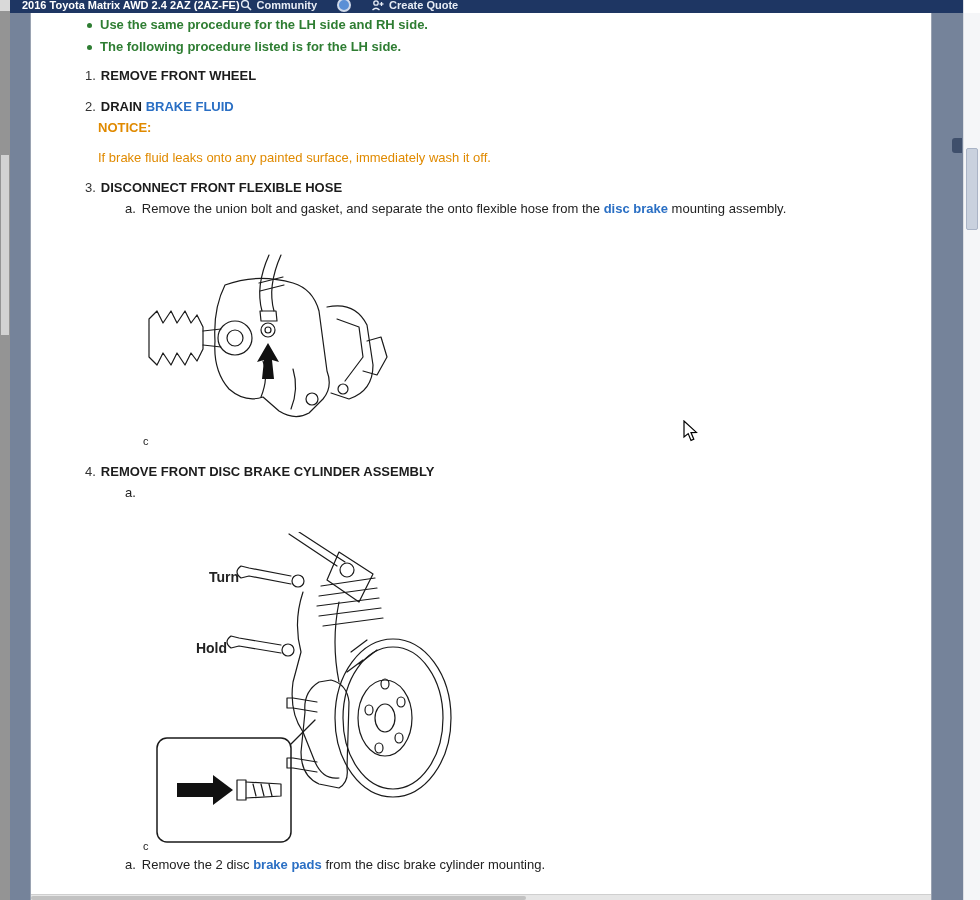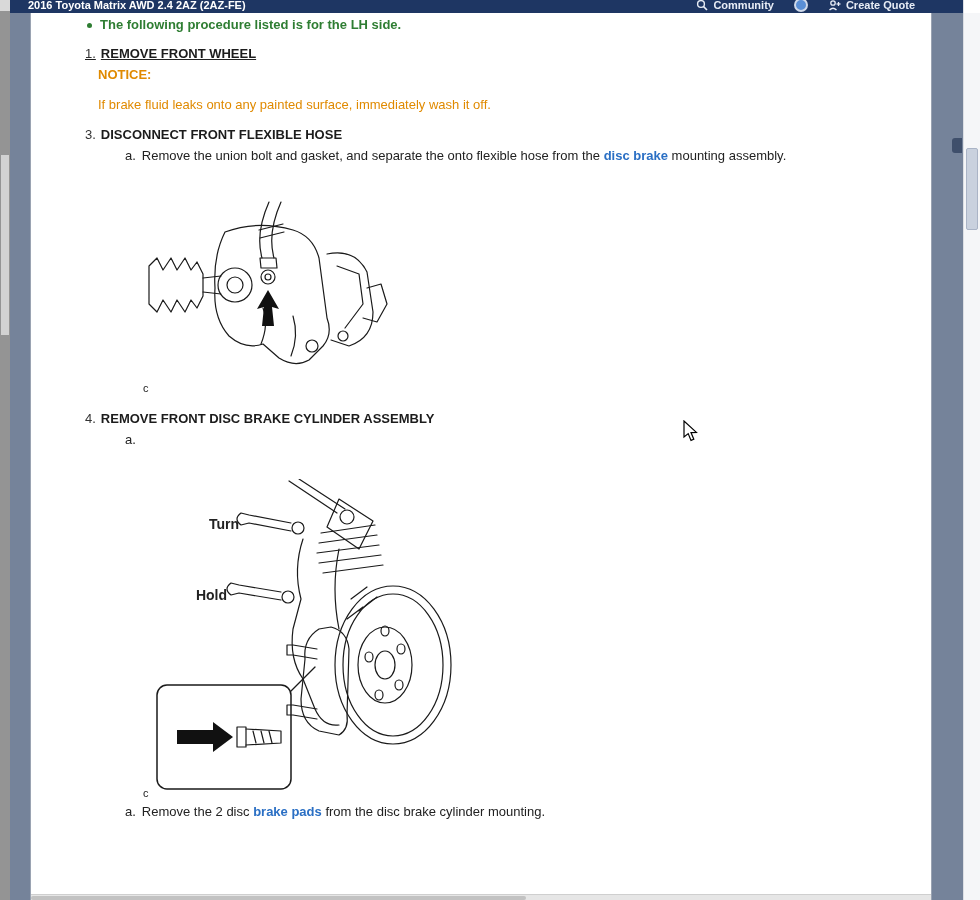--- a/index.html
+++ b/index.html
@@ -20,22 +20,22 @@
   .rsb-corner { position:absolute; top:0; left:0; width:100%; height:13px; background:#ffffff; }
   .rsb-thumb  { position:absolute; top:148px; left:2px; width:12px; height:82px; background:#c9d1de; border:1px solid #aab4c6; border-radius:2px; }
 
   
   .page { position:absolute; left:10px; top:0; width:953px; height:900px; background:var(--page-margin,#75839a); overflow:hidden; }
 
   header {
     position:absolute; top:0; left:0; width:100%; height:13px;
     background:var(--header-bg,#1e3663);
     color:#fff; overflow:hidden;
-    display:flex; justify-content:space-between;
-    padding:0 48px 0 18px;
+    display:flex; justify-content:flex-start;
+    padding:0 48px 0 12px;
   }
   .header-title { font-weight:bold; font-size:11px; line-height:16px; margin-top:-3px; white-space:nowrap; }
   .header-right { display:flex; gap:20px; margin-top:-3px; align-items:flex-start; }
   .hbtn { display:flex; align-items:center; gap:5px; font-size:11px; font-weight:bold; line-height:16px; color:#e8edf6; cursor:pointer; white-space:nowrap; }
   .hicon svg { display:block; }
   .badge { width:14px; height:14px; border-radius:50%; background:#5a8fd6; border:2px solid #cfd9ea; margin-top:1px; }
 
   
   .margin-tab { position:absolute; right:1px; top:138px; width:10px; height:15px; background:#3f4f6b; border-radius:3px 0 0 3px; cursor:pointer; }
 
@@ -48,21 +48,21 @@
     font-size:13px;
   }
 
   .note { display:flex; margin-left:56px; line-height:22px; color:var(--note-green,#2e7d32); font-weight:bold; }
   .note:first-child { margin-top:1px; }
   .note .dot { width:5px; height:5px; border-radius:50%; background:var(--note-green,#2e7d32); margin:9px 8px 0 0; flex:none; }
 
   .step { margin-left:54px; line-height:18px; }
   .step .num   { color:#333; margin-right:5px; }
   .step .label { font-weight:bold; color:#1c1c1c; }
-  .s1 { margin-top:9px;text-decoration:underline; } .s2 { margin-top:13px; } .s3 { margin-top:12px; }
+  .s1 { margin-top:9px; } .s2 { margin-top:13px; } .s3 { margin-top:12px; }
   .s4 { margin-top:15px; } .s5 { margin-top:12px; }
 
   a.doclink { color:var(--link-blue,#2a6fc4); font-weight:bold; text-decoration:none; cursor:pointer; }
   a.sublink { color:var(--link-blue,#2a6fc4); text-decoration:none; cursor:pointer;font-weight:bold; }
 
   .notice-label { margin:3px 0 8px 67px;  line-height:18px; font-weight:bold; color:var(--notice-orange,#e08a00); }
   .notice-text  { margin:12px 8px 0 67px; line-height:18px; font-weight:normal; color:var(--notice-orange,#e08a00); }
 
   .substep { display:flex; margin:3px 0 0 94px; line-height:18px; color:#222; }
   .substep .sub-letter { margin-right:6px; flex:none; }
@@ -115,27 +115,34 @@
         </span>
         <span>Create Quote</span>
       </div>
     </div>
   </header>
 
   <div class="content">
 
     <div class="note">
       <span class="dot"></span>
+      <span>Use the same procedure for the LH side and RH side.</span>
+    </div>
+    <div class="note">
+      <span class="dot"></span>
       <span>The following procedure listed is for the LH side.</span>
     </div>
 
     <div class="step s1">
       <span class="num">1.</span><span class="label">REMOVE FRONT WHEEL</span>
     </div>
 
+    <div class="step s2">
+      <span class="num">2.</span><span class="label"><span>DRAIN </span><a class="doclink">BRAKE FLUID</a></span>
+    </div>
     <div class="notice-label">NOTICE:</div>
     <div class="notice-text">If brake fluid leaks onto any painted surface, immediately wash it off.</div>
 
     <div class="step s3">
       <span class="num">3.</span><span class="label">DISCONNECT FRONT FLEXIBLE HOSE</span>
     </div>
     <div class="substep">
       <span class="sub-letter">a.</span>
       <span class="sub-text"><span>Remove the union bolt and gasket, and separate the onto flexible hose from the </span><a class="sublink">disc brake</a><span> mounting assembly.</span></span>
     </div>

